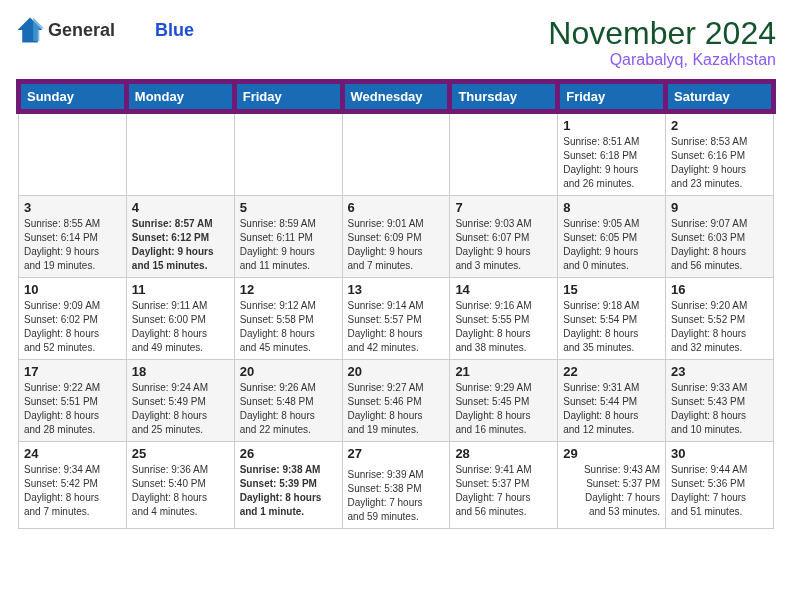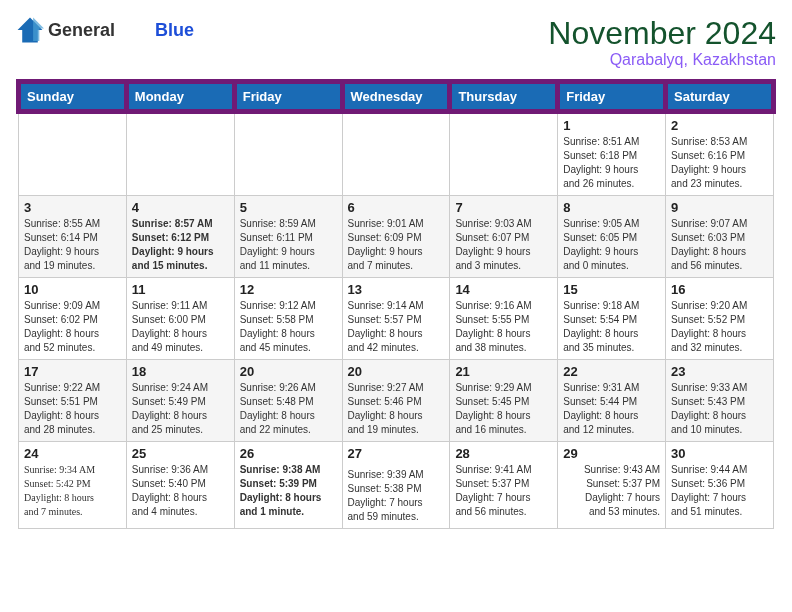--- a/index.html
+++ b/index.html
@@ -288,21 +288,21 @@
             <span class="day-num">23</span>
             <div class="day-info" style="white-space: pre-line;">Sunrise: 9:33 AM
 Sunset: 5:43 PM
 Daylight: 8 hours
 and 10 minutes.</div>
           </td>
         </tr>
         <tr>
           <td>
             <span class="day-num">24</span>
-            <div class="day-info" style="white-space: pre-line; font-family: Liberation Serif, serif;">Sunrise: 9:34 AM
+            <div class="day-info" style="white-space: pre-line;">Sunrise: 9:34 AM
 Sunset: 5:42 PM
 Daylight: 8 hours
 and 7 minutes.</div>
           </td>
           <td>
             <span class="day-num">25</span>
             <div class="day-info" style="white-space: pre-line;">Sunrise: 9:36 AM
 Sunset: 5:40 PM
 Daylight: 8 hours
 and 4 minutes.</div>

